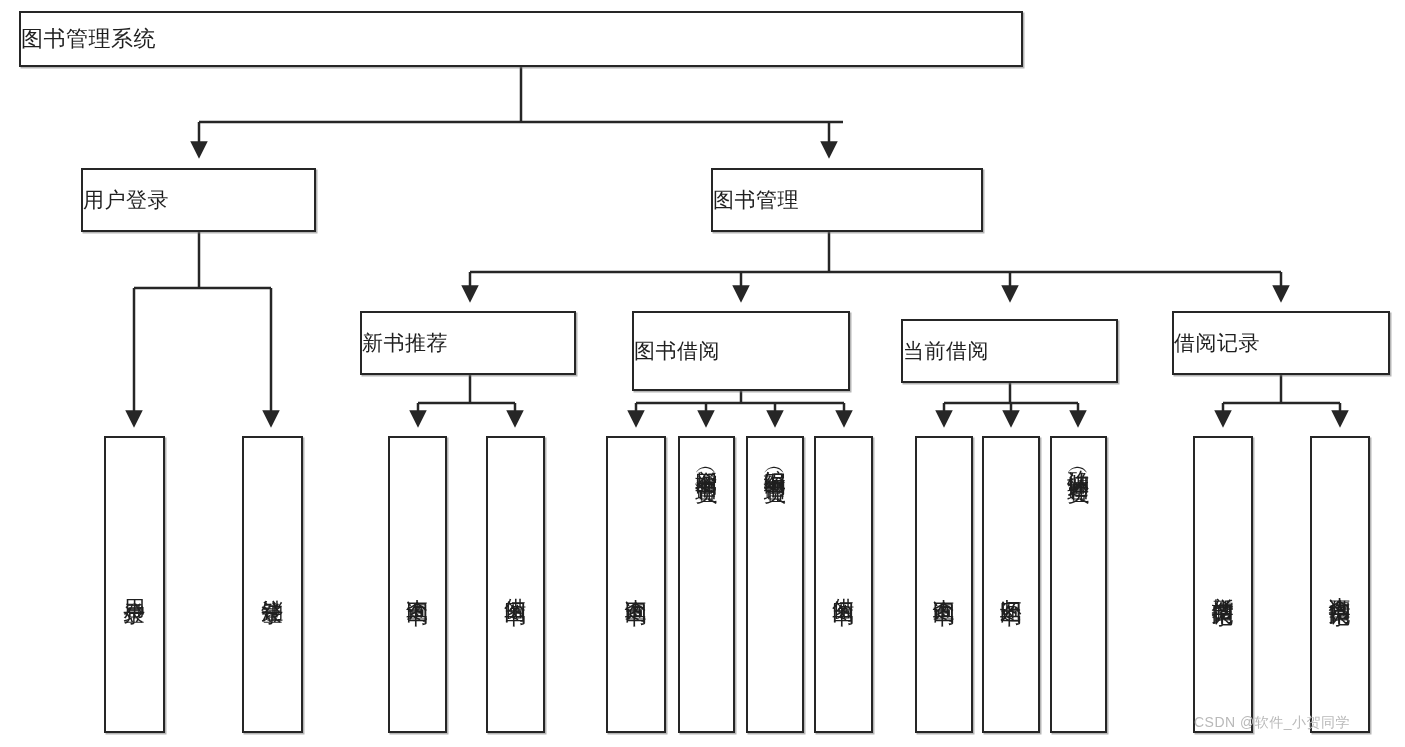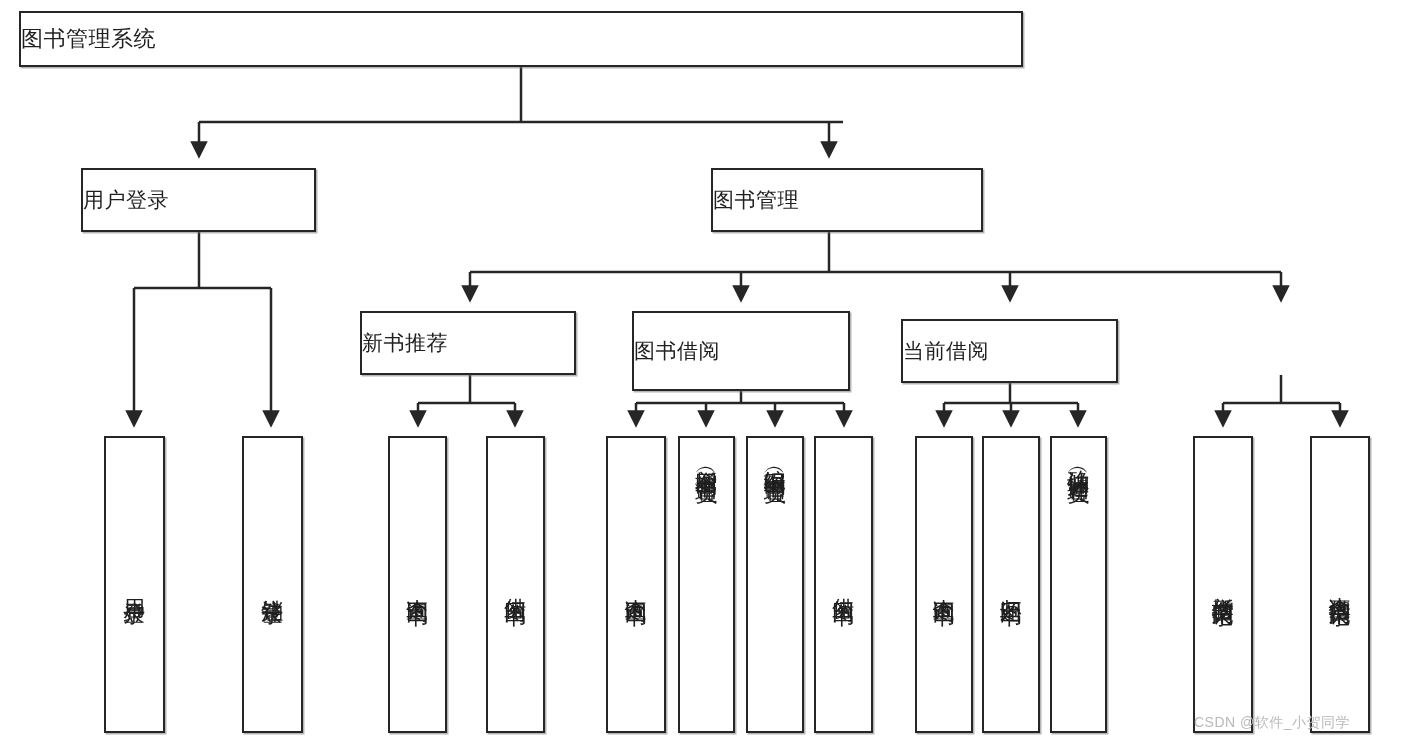--- a/index.html
+++ b/index.html
@@ -147,20 +147,23 @@
 
   <div class="node lvl3" style="left:360px; top:311px; width:216px; height:64px;">
     <span class="lbl">新书推荐</span>
   </div>
   <div class="node lvl3" style="left:632px; top:311px; width:218px; height:80px;">
     <span class="lbl">图书借阅</span>
   </div>
   <div class="node lvl3" style="left:901px; top:311px; width:217px; height:64px;margin-top:8px;">
     <span class="lbl">当前借阅</span>
   </div>
+  <div class="node lvl3" style="left:1172px; top:311px; width:218px; height:64px;">
+    <span class="lbl">借阅记录</span>
+  </div>
 
   <div class="node leaf centered" style="left:104px; top:436px; width:61px; height:297px;">
     <span class="lbl">用户登录</span>
   </div>
   <div class="node leaf centered" style="left:242px; top:436px; width:61px; height:297px;">
     <span class="lbl">注销登录</span>
   </div>
 
   <div class="node leaf centered" style="left:388px; top:436px; width:59px; height:297px;">
     <span class="lbl">查询图书</span>

